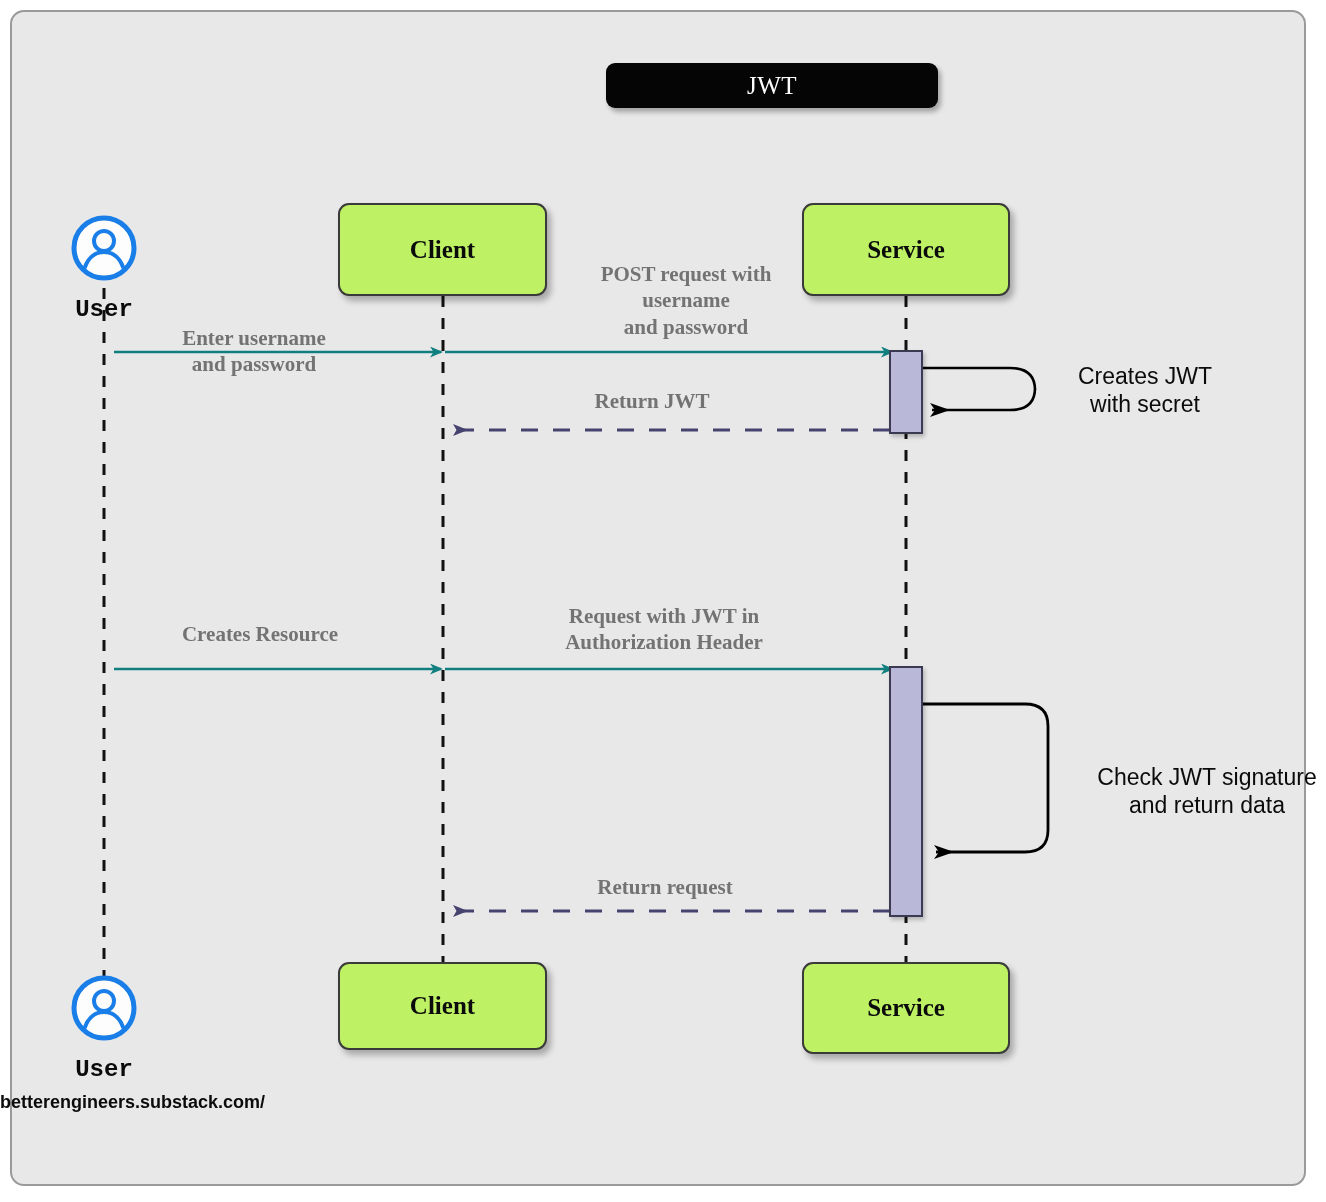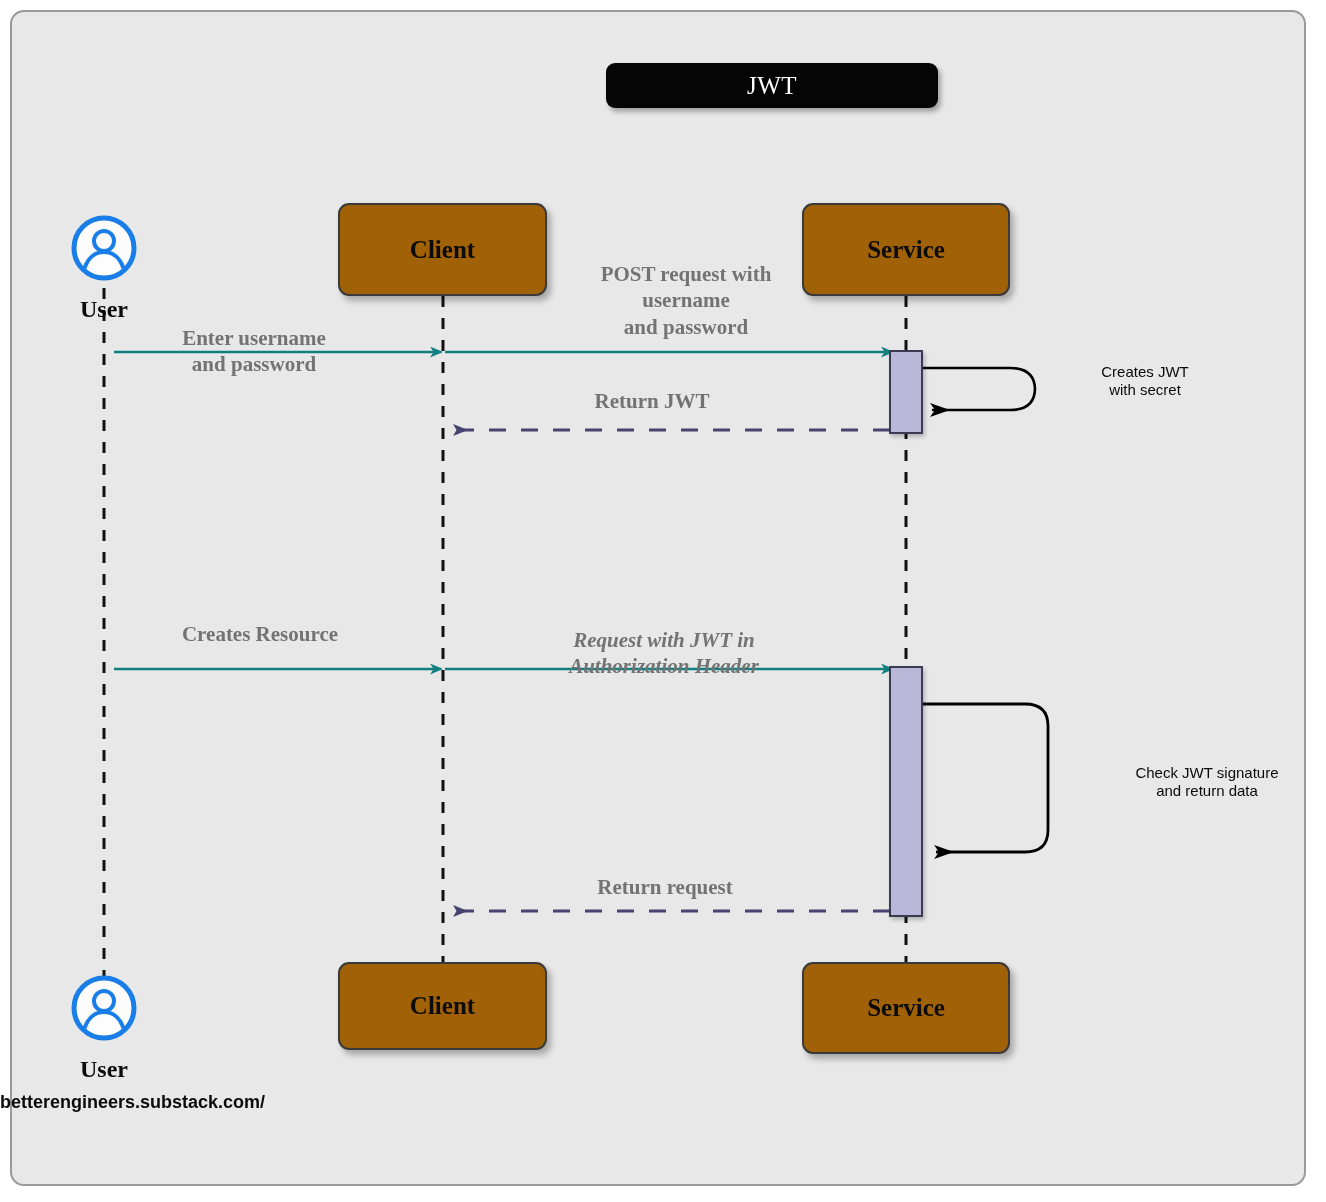--- a/index.html
+++ b/index.html
@@ -59,21 +59,21 @@
     line-height: 45px;
     text-align: center;
     letter-spacing: 0.5px;
     box-shadow: 3px 4px 5px rgba(0,0,0,0.30);
   }
 
   
   .pbox {
     position: absolute;
     box-sizing: border-box;
-    background: #a16207;
+    background: #bef264;
     border: 2px solid #3a3a3a;
     border-radius: 11px;
     font-family: "Liberation Serif", serif;
     font-weight: bold;
     font-size: 25px;
     color: #0b0b0b;
     display: flex;
     align-items: center;
     justify-content: center;
     box-shadow: 4px 5px 6px rgba(0,0,0,0.28);
@@ -83,21 +83,21 @@
   .actor {
     position: absolute;
     width: 66px;
     height: 66px;
   }
   .actor svg { display: block; }
   .actor-label {
     position: absolute;
     width: 160px;
     text-align: center;
-    font-family: Liberation Serif, serif;
+    font-family: Liberation Mono, monospace;
     font-weight: bold;
     font-size: 24px;
     color: #0b0b0b;
   }
 
   
   .activation {
     position: absolute;
     box-sizing: border-box;
     background: #b9b8d8;
@@ -115,21 +115,21 @@
     color: #737373;
     text-align: center;
     white-space: pre-line;
   }
 
   
   .note {
     position: absolute;
     font-family: "Liberation Sans", sans-serif;
     font-weight: normal;
-    font-size: 15px;
+    font-size: 23px;
     line-height: 1.2;
     color: #0b0b0b;
     text-align: center;
     white-space: pre-line;
   }
 
   
   .footer {
     position: absolute;
     left: 0;
@@ -217,21 +217,21 @@
 and password</div>
 
   <div class="msg" style="left:562px; top:261px; width:248px;">POST request with
 username
 and password</div>
 
   <div class="msg" style="left:527px; top:388px; width:250px;">Return JWT</div>
 
   <div class="msg" style="left:140px; top:621px; width:240px;">Creates Resource</div>
 
-  <div class="msg" style="left:539px; top:627px; width:250px;font-style:italic;">Request with JWT in
+  <div class="msg" style="left:539px; top:603px; width:250px;">Request with JWT in
 Authorization Header</div>
 
   <div class="msg" style="left:540px; top:874px; width:250px;">Return request</div>
 
   <div class="note" style="left:1040px; top:363px; width:210px;">Creates JWT
 with secret</div>
 
   <div class="note" style="left:1056px; top:764px; width:240px;margin-left:31px;">Check JWT signature
 and return data</div>
 

